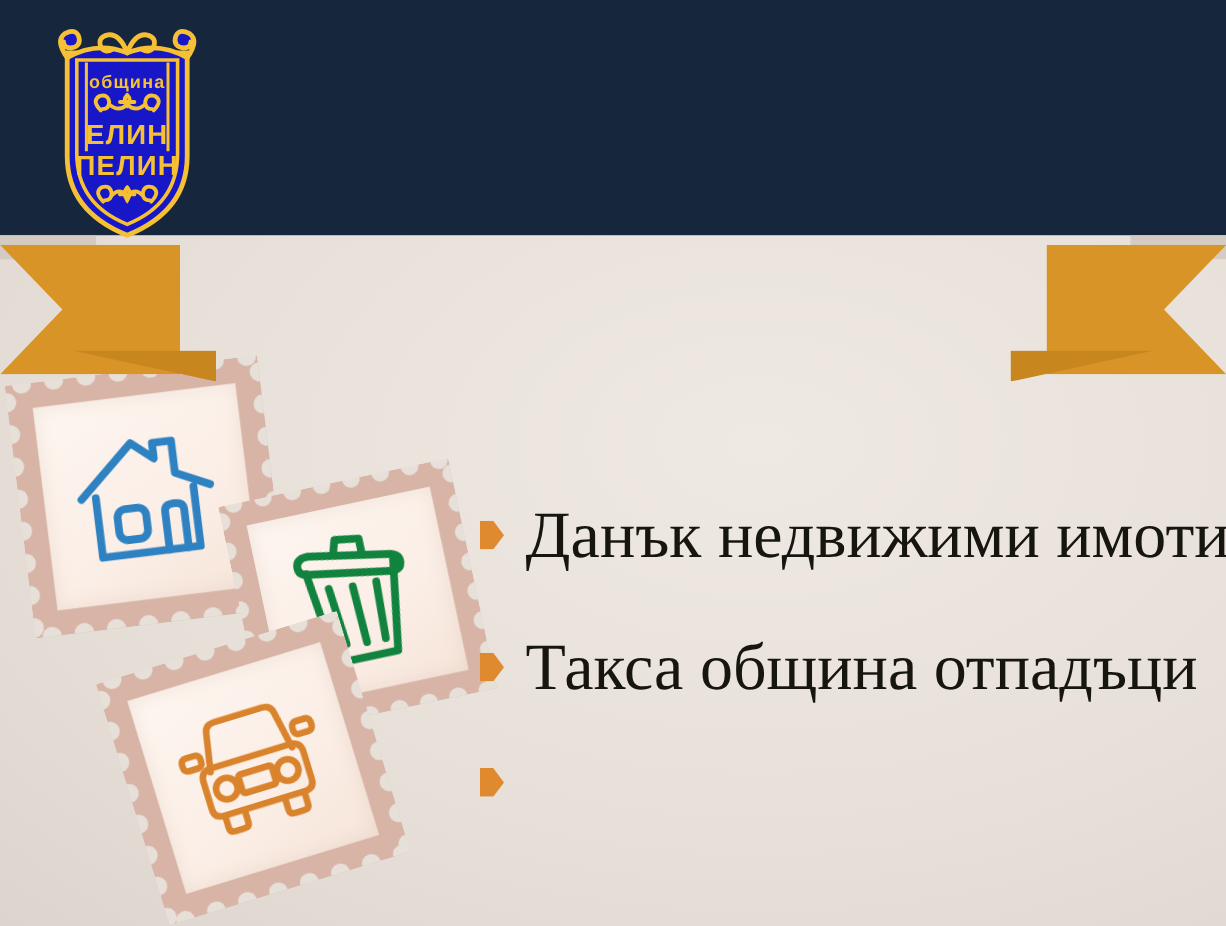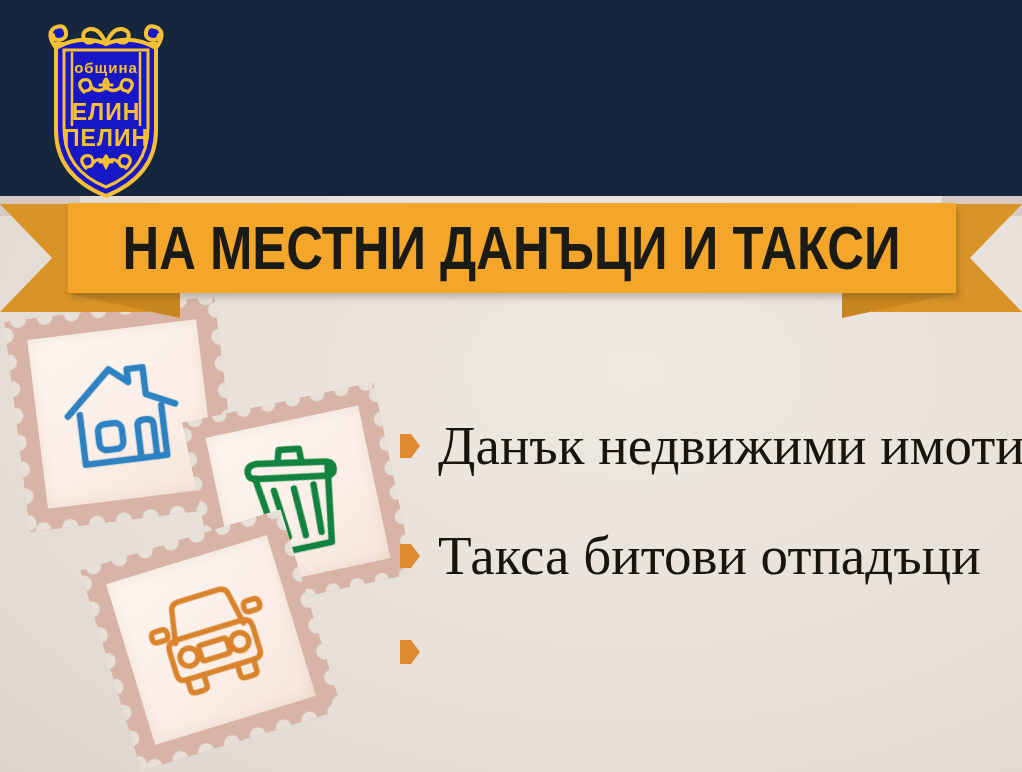--- a/index.html
+++ b/index.html
@@ -208,23 +208,20 @@
     </div>
   </div>
 
   <div class="ribbon">
     <div class="ribbon-shadow-l"></div>
     <div class="ribbon-shadow-r"></div>
     <div class="ribbon-tail left"></div>
     <div class="ribbon-tail right"></div>
     <div class="ribbon-fold-l"></div>
     <div class="ribbon-fold-r"></div>
-    <div class="ribbon-main">
-      <span class="ribbon-text">НА МЕСТНИ ДАНЪЦИ И ТАКСИ</span>
-    </div>
   </div>
 
   <div class="stamps">
 
     <div class="stamp" id="stamp-house">
       <svg class="stamp-scallop" viewBox="0 0 212 212">
         <g fill="#e7e0d9">
           <circle cx="0" cy="14" r="8"></circle>
             <circle cx="0" cy="41" r="8"></circle>
           <circle cx="0" cy="68" r="8"></circle>
@@ -374,21 +371,21 @@
 
   <div class="list">
 
     <div class="list-item">
       <span class="bullet"></span>
       <span class="list-label">Данък недвижими имоти</span>
     </div>
 
     <div class="list-item">
       <span class="bullet"></span>
-      <span class="list-label">Такса битови отпадъци</span>
+      <span class="list-label">Такса община отпадъци</span>
     </div>
 
     <div class="list-item">
       <span class="bullet"></span>
     </div>
 
   </div>
 
 </div>
 

